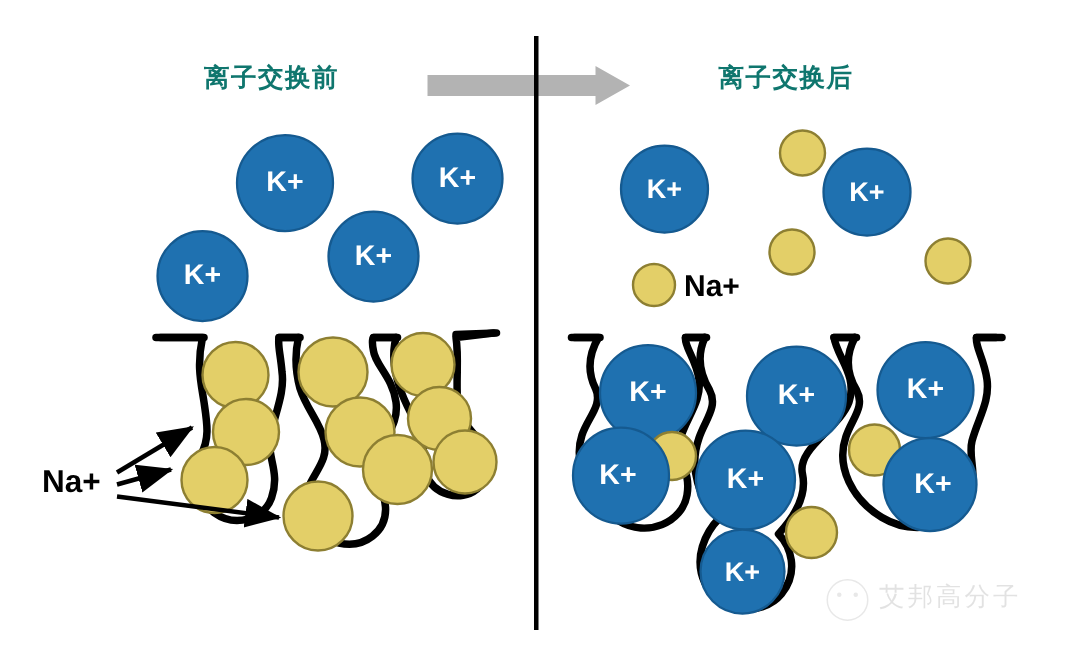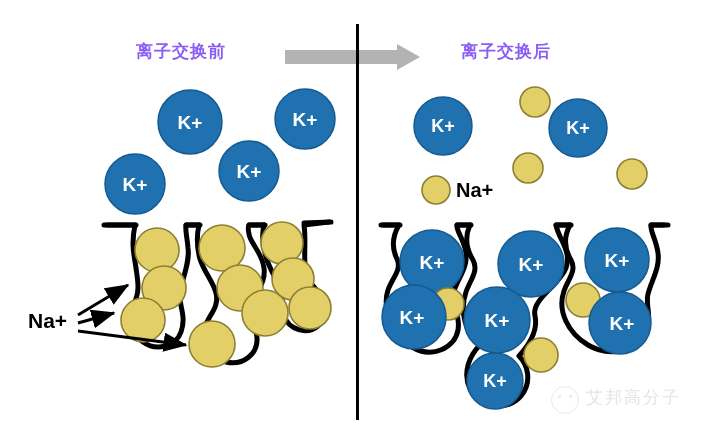--- a/index.html
+++ b/index.html
@@ -21,26 +21,26 @@
     position: absolute;
     inset: 0;
     width: 722px;
     height: 437px;
   }
   .ttl {
     position: absolute;
     font-weight: bold;
     font-size: 17px;
     letter-spacing: 1px;
-    color: #8b5cf6;
+    color: #0f766e;
     white-space: nowrap;
     user-select: none;
   }
   #title-before { left: 136px; top: 40px; }
-  #title-after  { left: 461px; top: 40px; }
+  #title-after  { left: 479px; top: 40px; }
 
   .wm {
     position: absolute;
     display: flex;
     gap: 7px;
     opacity: 0.40;
     user-select: none;
   }
   #watermark { left: 551px; top: 386px; }
   .wm-text {

